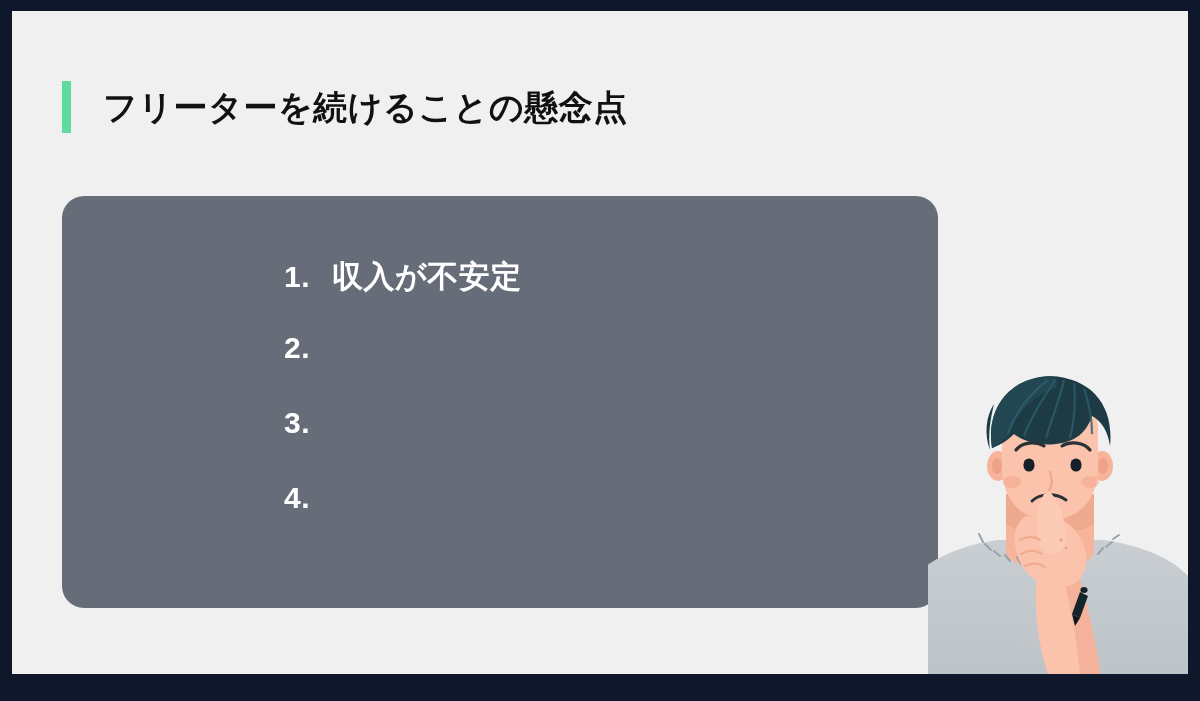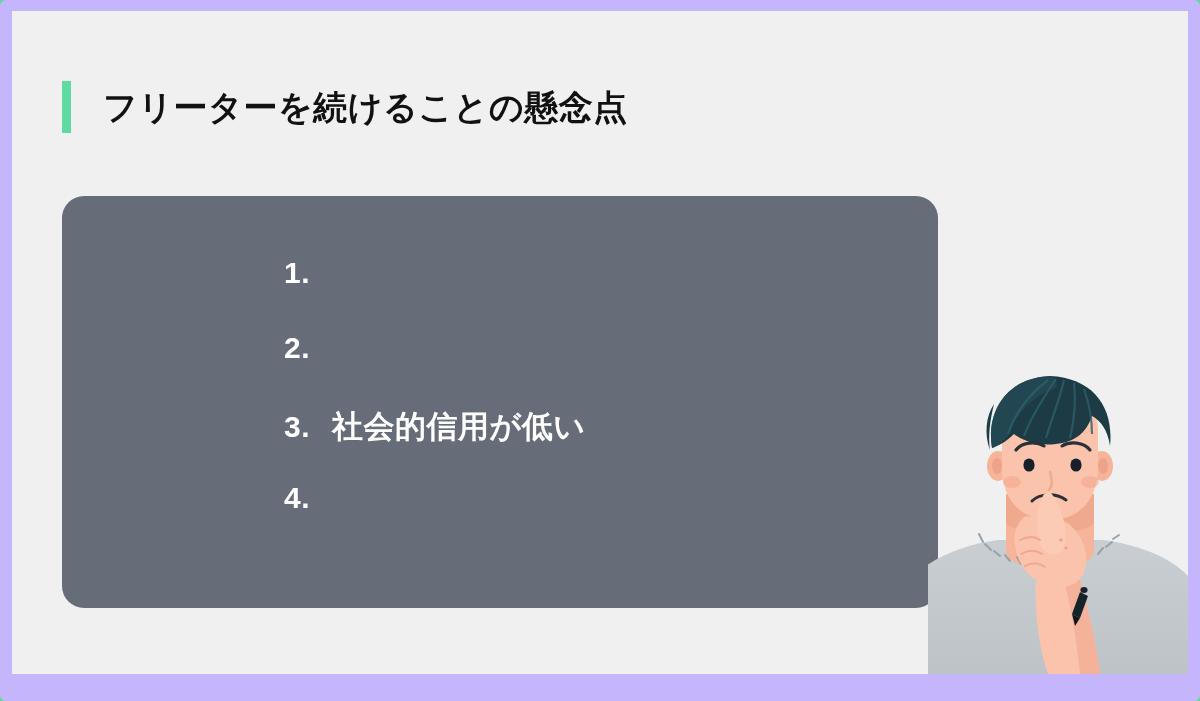--- a/index.html
+++ b/index.html
@@ -12,23 +12,22 @@
     overflow: hidden;
     font-family: "Liberation Sans", "DejaVu Sans", sans-serif;
     background: #5FDBA0;
   }
 
   
   #slide {
     position: relative;
     width: 1200px;
     height: 701px;
-    background: #c4b5fd;
+    background: #0f172a;
     box-sizing: border-box;
-    border-radius: 6px;
   }
 
   #canvas {
     position: absolute;
     left: 12px;
     top: 11px;
     width: 1176px;
     height: 663px;
     background: #F0F0F0;
     overflow: hidden;
@@ -121,27 +120,27 @@
 
     <div id="title-row">
       <div id="title-accent"></div>
       <div id="page-title">フリーターを続けることの懸念点</div>
     </div>
 
     <div id="concern-card">
       <ul id="concern-list">
         <li class="concern-item">
           <span class="item-num">1.</span>
+          <span class="item-text">収入が不安定</span>
         </li>
         <li class="concern-item">
           <span class="item-num">2.</span>
         </li>
         <li class="concern-item">
           <span class="item-num">3.</span>
-          <span class="item-text">社会的信用が低い</span>
         </li>
         <li class="concern-item">
           <span class="item-num">4.</span>
         </li>
       </ul>
     </div>
 
     <div id="person-illustration">
       <svg viewBox="0 0 260 310" xmlns="http://www.w3.org/2000/svg">
         <defs>

